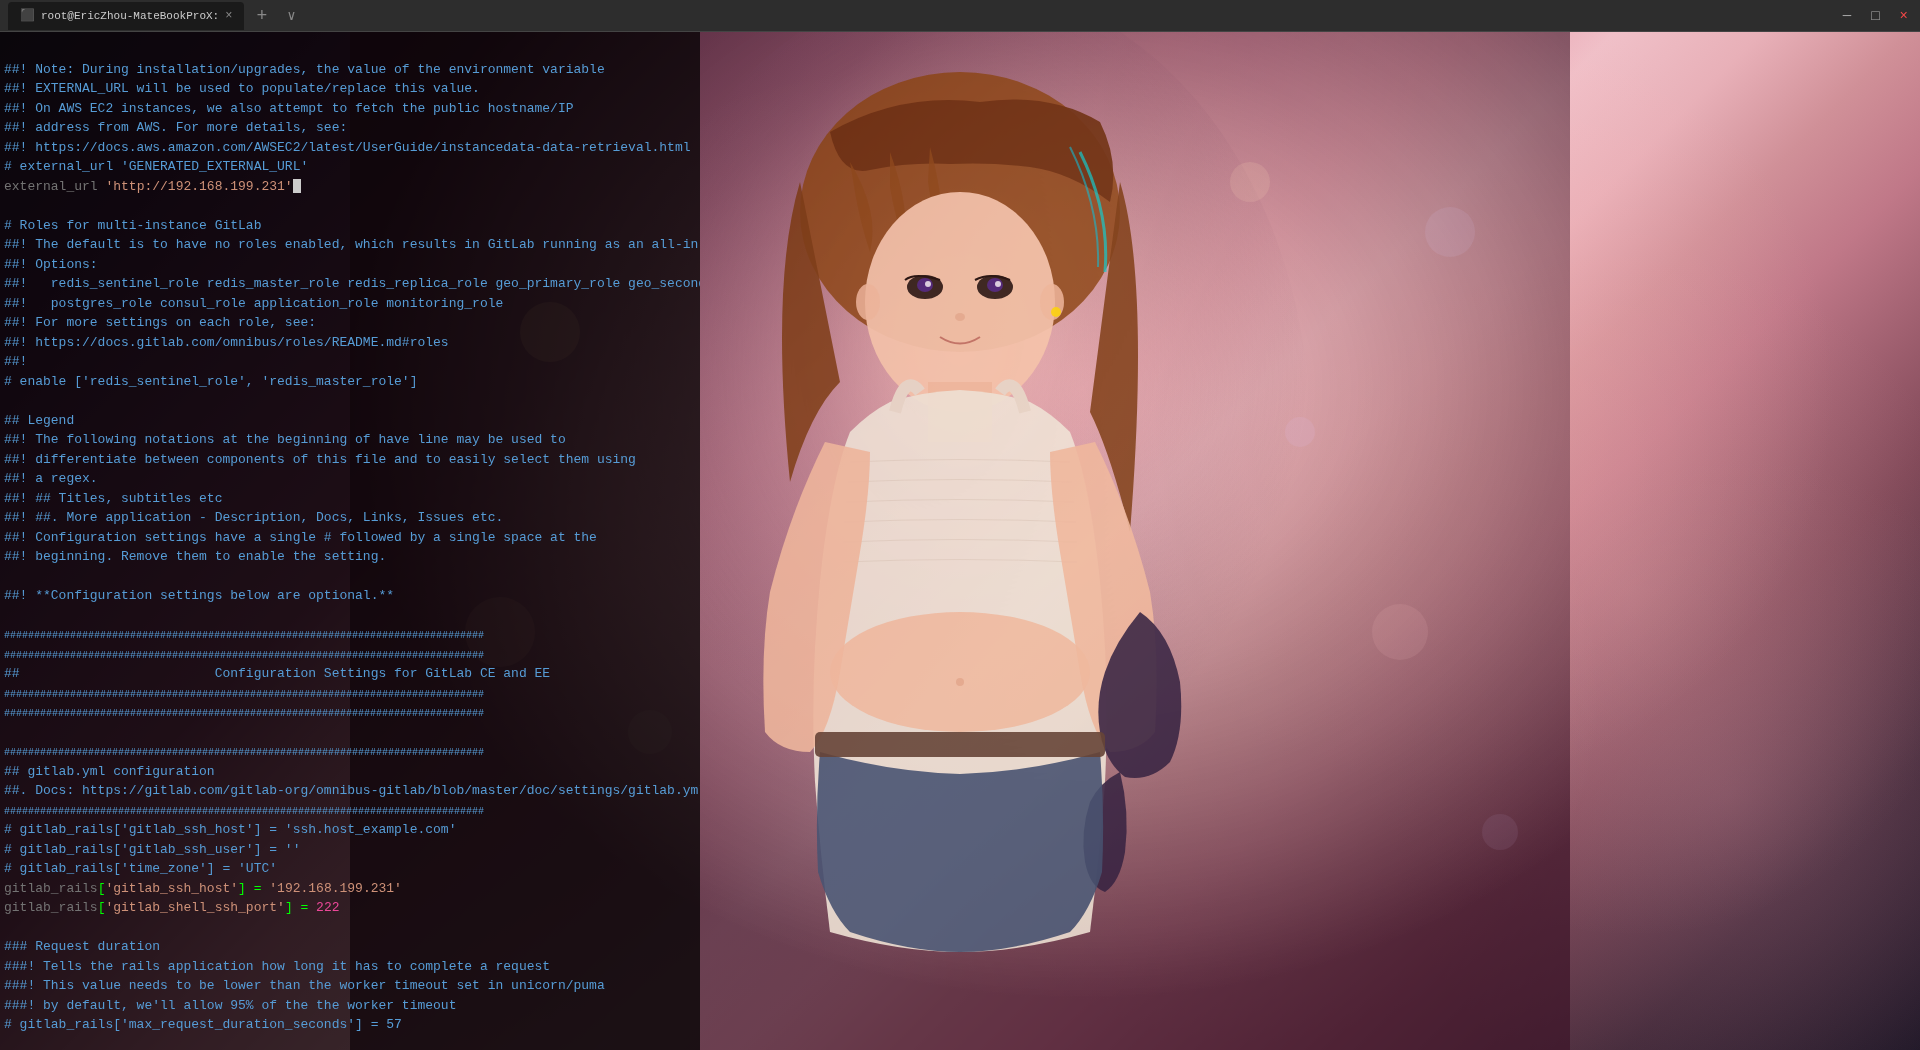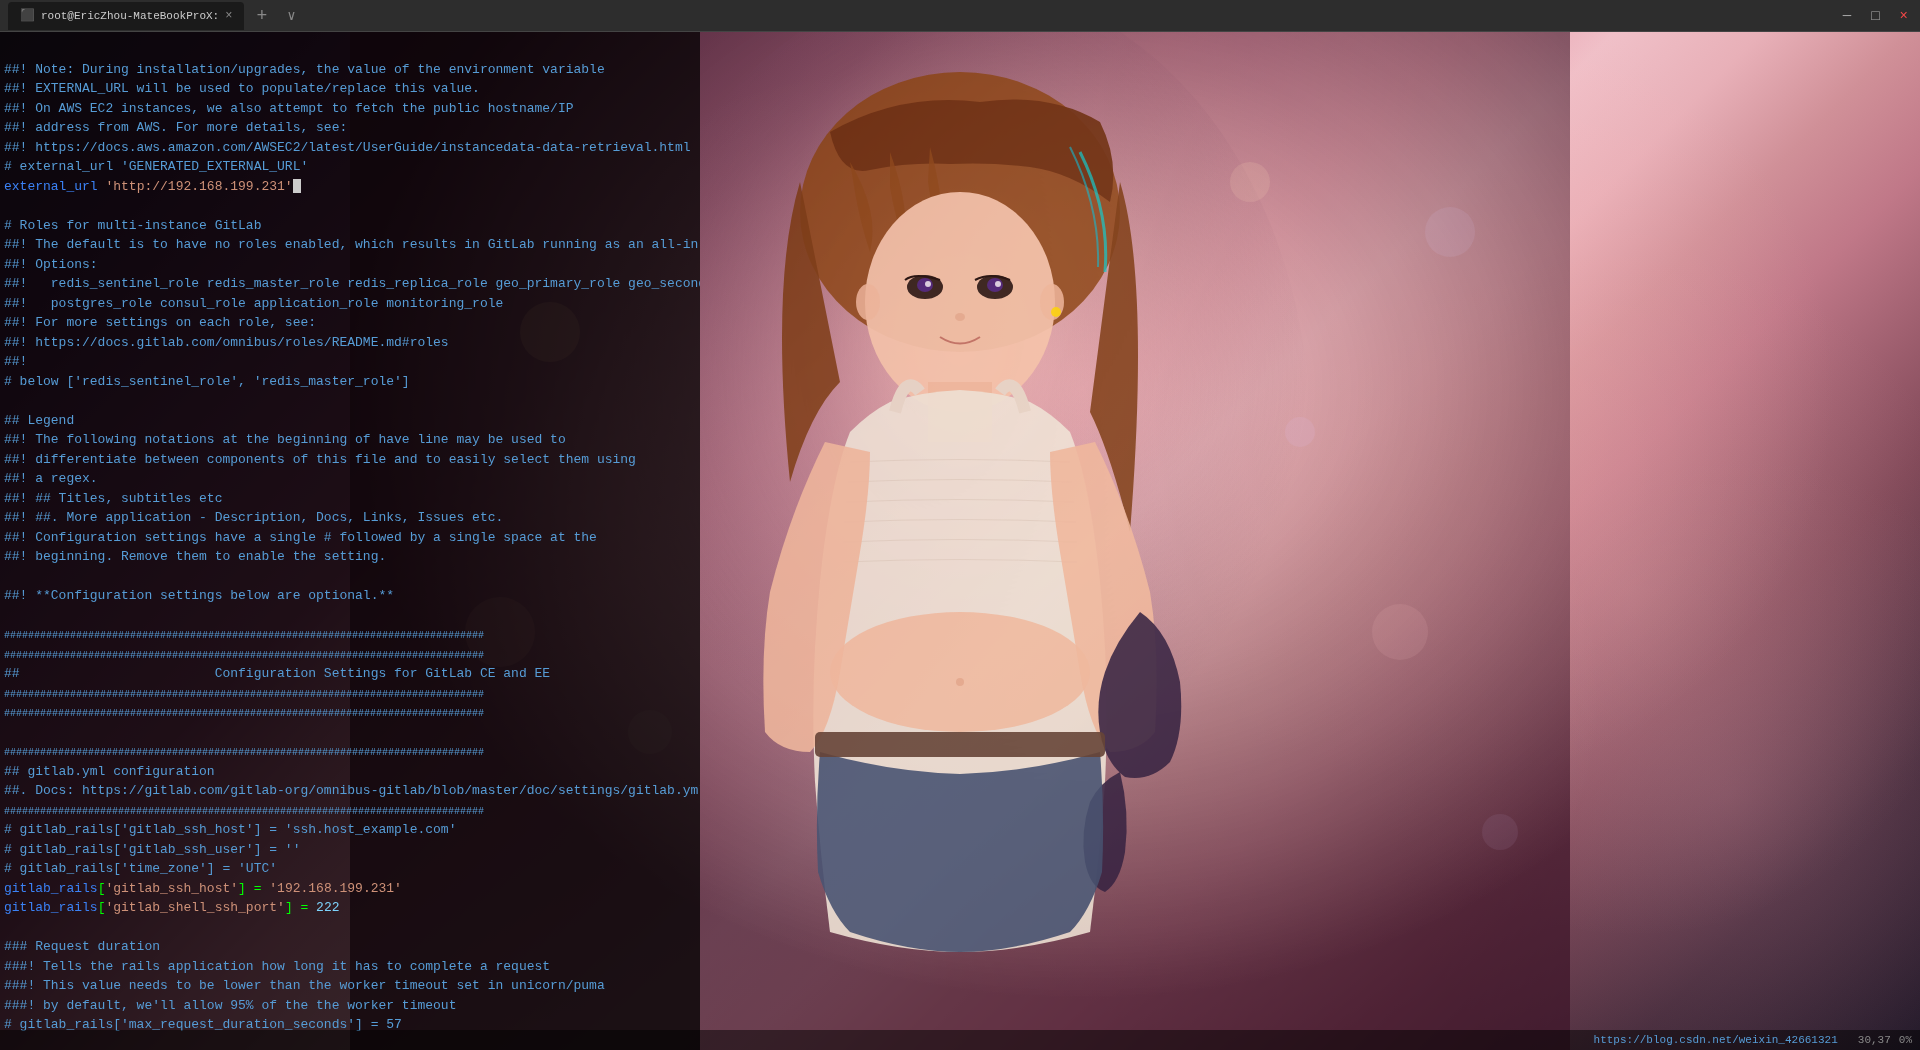--- a/index.html
+++ b/index.html
@@ -109,21 +109,21 @@
 
     .terminal-text {
       font-size: 13px;
       line-height: 1.5;
       white-space: pre;
       color: #00ff00;
     }
 
     .comment { color: #569cd6; }
     .value-orange { color: #ce9178; }
-    .config-key { color: #3b82f6; }
+    .config-key { color: #737373; }
 
     .status-bar {
       position: absolute;
       bottom: 0;
       right: 0;
       width: 100%;
       height: 20px;
       background: rgba(0,0,0,0.5);
       z-index: 10;
       display: flex;
@@ -279,21 +279,21 @@
 <span class="config-key">external_url</span> <span class="value-orange">'http://192.168.199.231'</span><span class="cursor"></span>
 
 <span class="comment"># Roles for multi-instance GitLab</span>
 <span class="comment">##! The default is to have no roles enabled, which results in GitLab running as an all-in-one instance.</span>
 <span class="comment">##! Options:</span>
 <span class="comment">##!   redis_sentinel_role redis_master_role redis_replica_role geo_primary_role geo_secondary_role</span>
 <span class="comment">##!   postgres_role consul_role application_role monitoring_role</span>
 <span class="comment">##! For more settings on each role, see:</span>
 <span class="comment">##! https://docs.gitlab.com/omnibus/roles/README.md#roles</span>
 <span class="comment">##!</span>
-<span class="comment"># below ['redis_sentinel_role', 'redis_master_role']</span>
+<span class="comment"># enable ['redis_sentinel_role', 'redis_master_role']</span>
 
 <span class="comment">## Legend</span>
 <span class="comment">##! The following notations at the beginning of have line may be used to</span>
 <span class="comment">##! differentiate between components of this file and to easily select them using</span>
 <span class="comment">##! a regex.</span>
 <span class="comment">##! ## Titles, subtitles etc</span>
 <span class="comment">##! ##. More application - Description, Docs, Links, Issues etc.</span>
 <span class="comment">##! Configuration settings have a single # followed by a single space at the</span>
 <span class="comment">##! beginning. Remove them to enable the setting.</span>
 
@@ -306,29 +306,24 @@
 <span class="comment" style="font-size:10px;">################################################################################</span>
 
 <span class="comment" style="font-size:10px;">################################################################################</span>
 <span class="comment">## gitlab.yml configuration</span>
 <span class="comment">##. Docs: https://gitlab.com/gitlab-org/omnibus-gitlab/blob/master/doc/settings/gitlab.yml.md</span>
 <span class="comment" style="font-size:10px;">################################################################################</span>
 <span class="comment"># gitlab_rails['gitlab_ssh_host'] = 'ssh.host_example.com'</span>
 <span class="comment"># gitlab_rails['gitlab_ssh_user'] = ''</span>
 <span class="comment"># gitlab_rails['time_zone'] = 'UTC'</span>
 <span class="config-key">gitlab_rails</span>[<span class="value-orange">'gitlab_ssh_host'</span>] = <span class="value-orange">'192.168.199.231'</span>
-<span class="config-key">gitlab_rails</span>[<span class="value-orange">'gitlab_shell_ssh_port'</span>] = <span style="color:#7dd3fc;text-align:right;">222</span>
+<span class="config-key">gitlab_rails</span>[<span class="value-orange">'gitlab_shell_ssh_port'</span>] = <span style="color:#ec4899;text-align:right;">222</span>
 
 <span class="comment">### Request duration</span>
 <span class="comment">###! Tells the rails application how long it has to complete a request</span>
 <span class="comment">###! This value needs to be lower than the worker timeout set in unicorn/puma</span>
 <span class="comment">###! by default, we'll allow 95% of the the worker timeout</span>
 <span class="comment"># gitlab_rails['max_request_duration_seconds'] = 57</span>
       </div>
     </div>
   </div>
 
-  <div class="status-bar">
-    <span style="color:#569cd6; margin-right: 20px;">https://blog.csdn.net/weixin_42661321</span>
-    <span style="margin-right: 8px;">30,37</span>
-    <span>0%</span>
-  </div>
 </div>
 
 </body></html>

